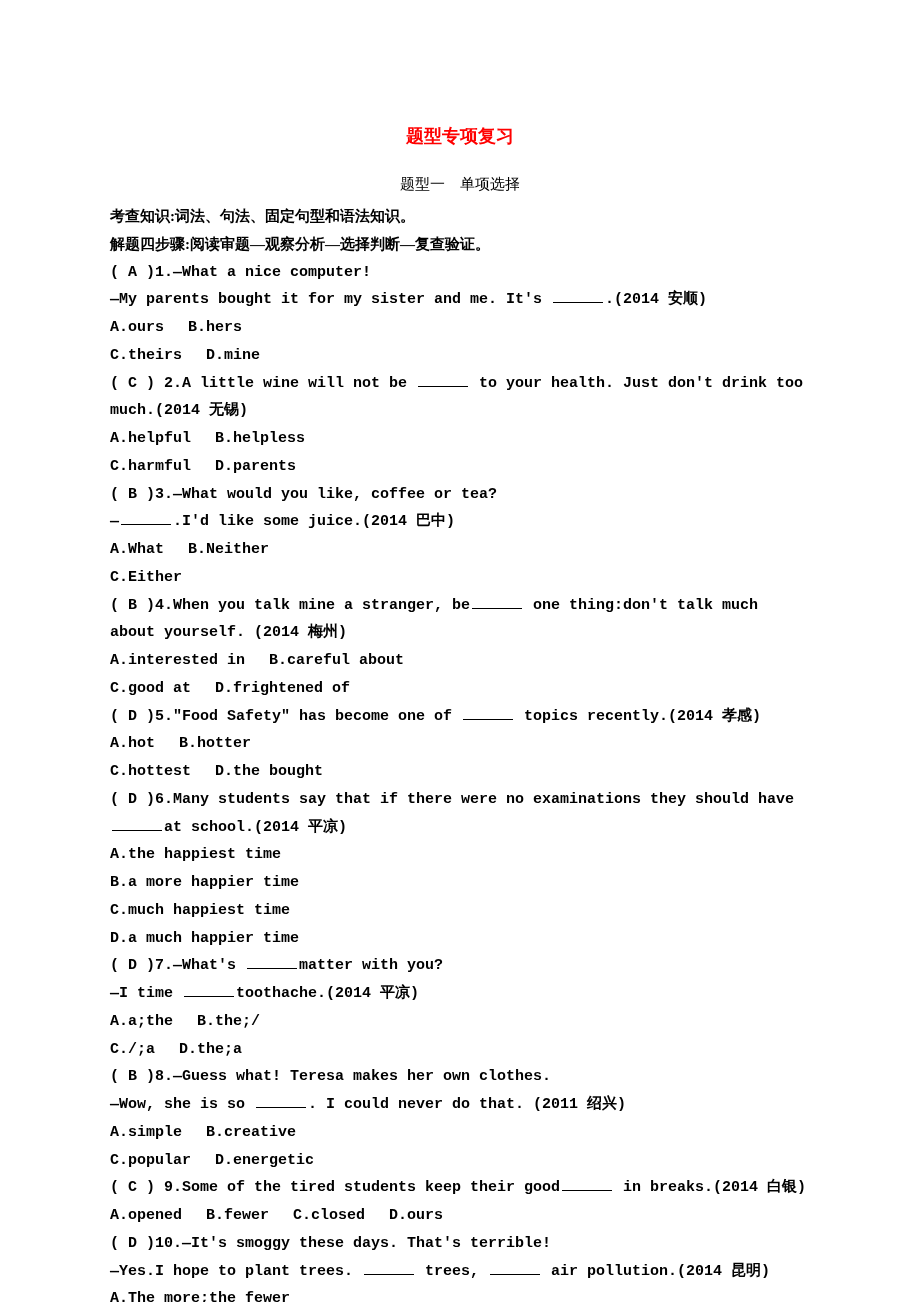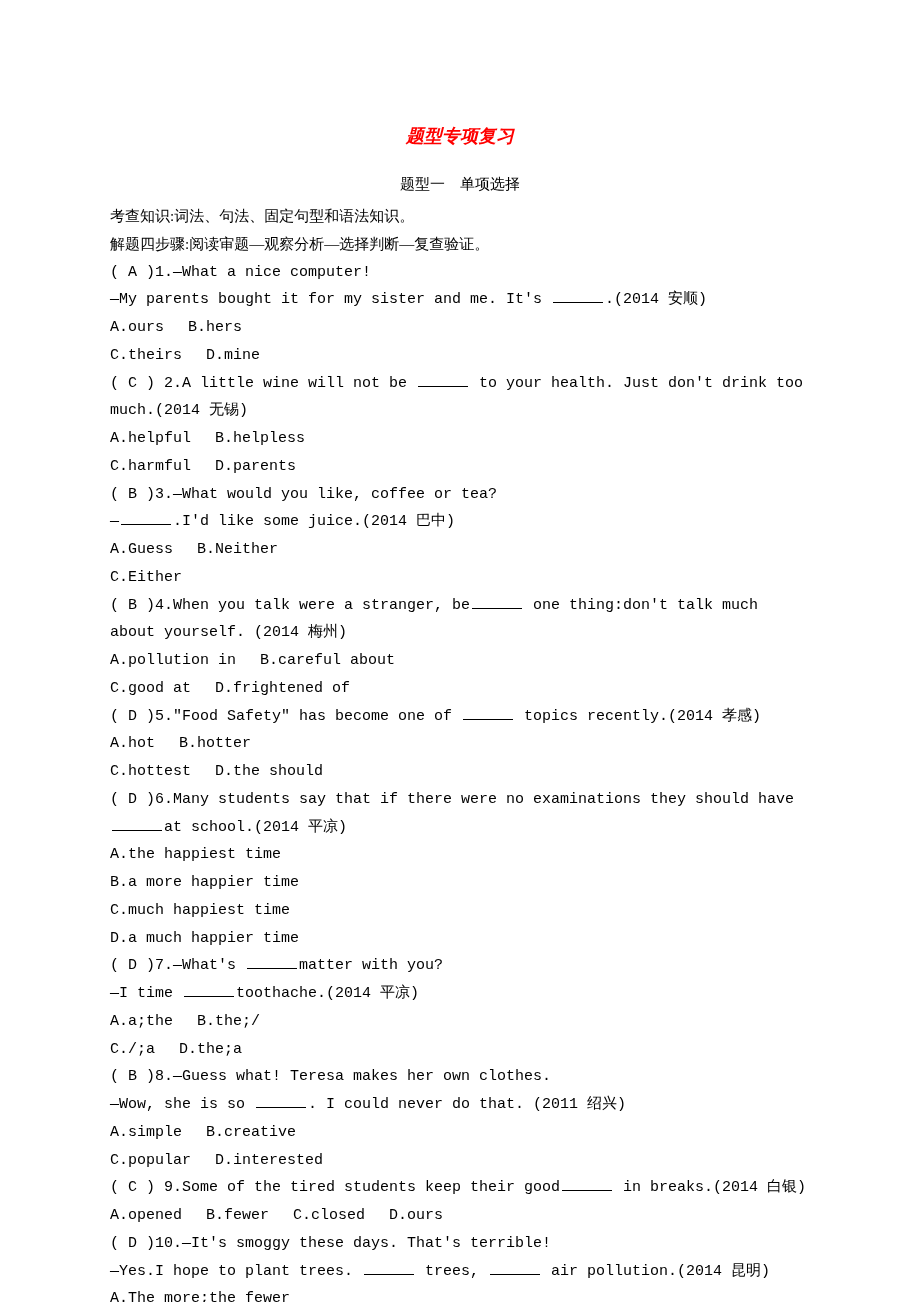--- a/index.html
+++ b/index.html
@@ -12,29 +12,29 @@
       padding: 120px 110px 80px 110px;
       width: 920px;
       box-sizing: border-box;
     }
     .title {
       text-align: center;
       color: #ff0000;
       font-weight: bold;
       font-size: 18px;
       margin-bottom: 18px;
-      font-style: italic;
     }
     .subtitle {
       text-align: center;
       margin-bottom: 4px;
       margin-top: 11px;
     }
     .line {
       margin: 0;
+      font-weight: bold;
     }
     .blank {
       display: inline-block;
       border-bottom: 1px solid #000;
       width: 50px;
       height: 1em;
       vertical-align: baseline;
       margin: 0 2px;
     }
     .options span {
@@ -56,45 +56,45 @@
 <p class="line eng"><span>—My parents bought it for my sister and me. It's </span><span class="blank"></span><span>.(2014 安顺)</span></p>
 <p class="line eng options"><span>A.ours</span><span>B.hers</span></p>
 <p class="line eng options"><span>C.theirs</span><span>D.mine</span></p>
 
 <p class="line eng"><span>( C ) 2.</span><span>A little wine will not be </span><span class="blank"></span><span> to your health. Just don't drink too much.(2014 无锡)</span></p>
 <p class="line eng options"><span>A.helpful</span><span>B.helpless</span></p>
 <p class="line eng options"><span>C.harmful</span><span>D.parents</span></p>
 
 <p class="line eng"><span>( B )3.</span><span>—What would you like, coffee or tea?</span></p>
 <p class="line eng"><span>—</span><span class="blank"></span><span>.I'd like some juice.(2014 巴中)</span></p>
-<p class="line eng options"><span>A.Guess</span><span>B.Neither</span></p>
+<p class="line eng options"><span>A.What</span><span>B.Neither</span></p>
 <p class="line eng options"><span>C.Either</span></p>
 
-<p class="line eng"><span>( B )4.</span><span>When you talk were a stranger, be</span><span class="blank"></span><span> one thing:don't talk much about yourself. (2014 梅州)</span></p>
-<p class="line eng options"><span>A.pollution in</span><span>B.careful about</span></p>
+<p class="line eng"><span>( B )4.</span><span>When you talk mine a stranger, be</span><span class="blank"></span><span> one thing:don't talk much about yourself. (2014 梅州)</span></p>
+<p class="line eng options"><span>A.interested in</span><span>B.careful about</span></p>
 <p class="line eng options"><span>C.good at</span><span>D.frightened of</span></p>
 
 <p class="line eng"><span>( D )5.</span><span>"Food Safety" has become one of </span><span class="blank"></span><span> topics recently.(2014 孝感)</span></p>
 <p class="line eng options"><span>A.hot</span><span>B.hotter</span></p>
-<p class="line eng options"><span>C.hottest</span><span>D.the should</span></p>
+<p class="line eng options"><span>C.hottest</span><span>D.the bought</span></p>
 
 <p class="line eng"><span>( D )6.</span><span>Many students say that if there were no examinations they should have </span><span class="blank"></span><span>at school.(2014 平凉)</span></p>
 <p class="line eng">A.the happiest time</p>
 <p class="line eng">B.a more happier time</p>
 <p class="line eng">C.much happiest time</p>
 <p class="line eng">D.a much happier time</p>
 
 <p class="line eng"><span>( D )7.</span><span>—What's </span><span class="blank"></span><span>matter with you?</span></p>
 <p class="line eng"><span>—I time </span><span class="blank"></span><span>toothache.(2014 平凉)</span></p>
 <p class="line eng options"><span>A.a;the</span><span>B.the;/</span></p>
 <p class="line eng options"><span>C./;a</span><span>D.the;a</span></p>
 
 <p class="line eng"><span>( B )8.</span><span>—Guess what! Teresa makes her own clothes.</span></p>
 <p class="line eng"><span>—Wow, she is so </span><span class="blank"></span><span>. I could never do that. (2011 绍兴)</span></p>
 <p class="line eng options"><span>A.simple</span><span>B.creative</span></p>
-<p class="line eng options"><span>C.popular</span><span>D.interested</span></p>
+<p class="line eng options"><span>C.popular</span><span>D.energetic</span></p>
 
 <p class="line eng"><span>( C ) 9.</span><span>Some of the tired students keep their good</span><span class="blank"></span><span> in breaks.(2014 白银)</span></p>
 <p class="line eng options"><span>A.opened</span><span>B.fewer</span><span>C.closed</span><span>D.ours</span></p>
 
 <p class="line eng"><span>( D )10.</span><span>—It's smoggy these days. That's terrible!</span></p>
 <p class="line eng"><span>—Yes.I hope to plant trees. </span><span class="blank"></span><span> trees, </span><span class="blank"></span><span> air pollution.(2014 昆明)</span></p>
 <p class="line eng">A.The more;the fewer</p>
 
 </body></html>

